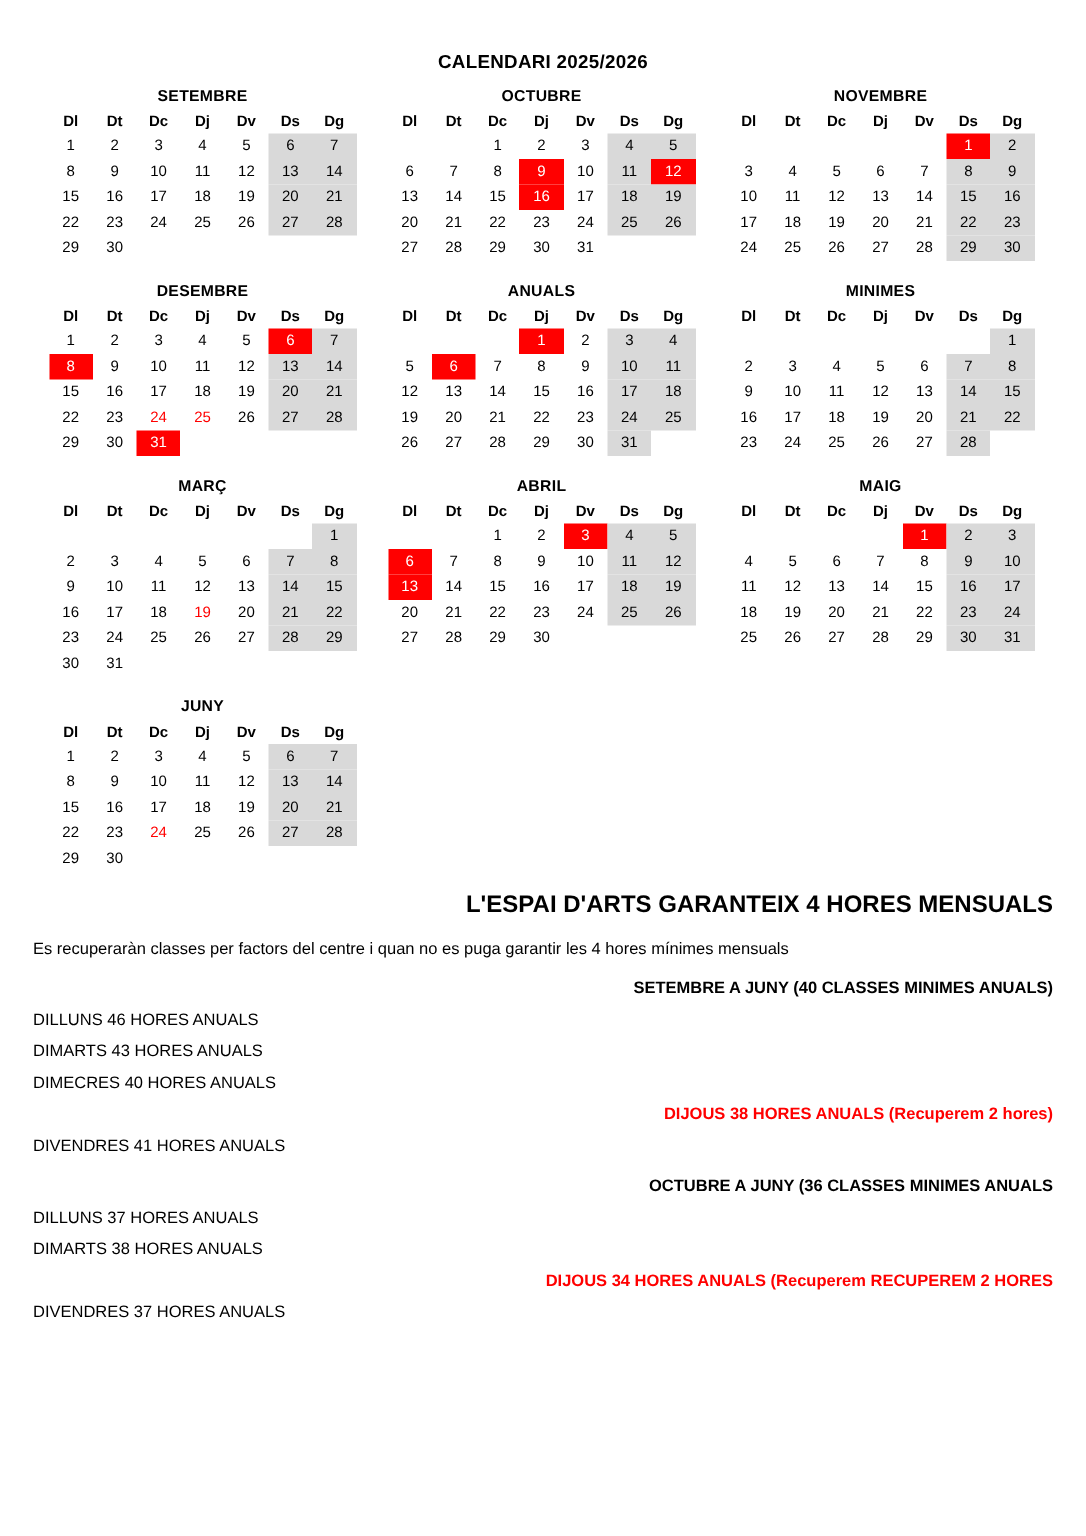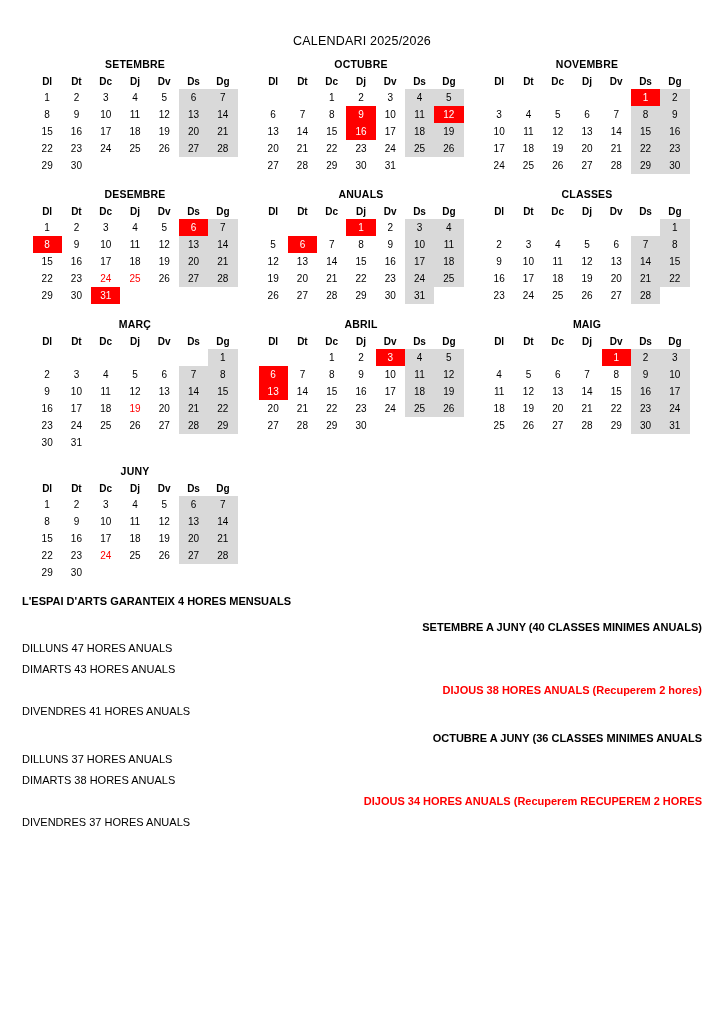--- a/index.html
+++ b/index.html
@@ -18,21 +18,21 @@
   .page {
     width: 724px;
     height: 1024px;
     position: relative;
     box-sizing: border-box;
     padding: 0;
   }
   .doc-title {
     text-align: center;
     font-size: 12.5px;
-    font-weight: normal;
+    font-weight: bold;
     margin-top: 34px;
     letter-spacing: 0.2px;
   }
   .cal-grid {
     margin-top: 10px;
     padding-left: 22px;
     padding-right: 22px;
     box-sizing: border-box;
   }
   .cal-row {
@@ -79,23 +79,23 @@
   td.redtext { color: #ff0000; }
   td.empty { background: transparent; }
 
   .notes {
     padding-left: 22px;
     padding-right: 22px;
     box-sizing: border-box;
     margin-top: 6px;
   }
   .notes-title {
-    text-align: left;
+    text-align: right;
     font-weight: bold;
-    font-size: 11px;
+    font-size: 16px;
     margin-bottom: 14px;
   }
   .note-line {
     font-size: 11px;
     margin-bottom: 14px;
   }
   .section-head {
     font-size: 11px;
     font-weight: bold;
     margin-bottom: 9px;
@@ -432,21 +432,21 @@
                 <td>28</td>
                 <td>29</td>
                 <td>30</td>
                 <td class="shaded">31</td>
                 <td class="empty"></td>
               </tr>
             </tbody>
           </table>
         </div>
         <div class="month">
-          <div class="month-name">CLASSES</div>
+          <div class="month-name">MINIMES</div>
           <table class="month-table">
             <thead>
               <tr>
                 <th>Dl</th>
                 <th>Dt</th>
                 <th>Dc</th>
                 <th>Dj</th>
                 <th>Dv</th>
                 <th>Ds</th>
                 <th>Dg</th>
@@ -764,24 +764,26 @@
                 <td class="empty"></td>
               </tr>
             </tbody>
           </table>
         </div>
       </div>
     </div>
 
   <div class="notes">
     <div class="notes-title">L'ESPAI D'ARTS GARANTEIX 4 HORES MENSUALS</div>
+    <div class="note-line">Es recuperaràn classes per factors del centre i quan no es puga garantir les 4 hores mínimes mensuals</div>
     <div>
         <div class="section-head">SETEMBRE A JUNY (40 CLASSES MINIMES ANUALS)</div>
-        <div class="item-line">DILLUNS 47 HORES ANUALS</div>
+        <div class="item-line">DILLUNS 46 HORES ANUALS</div>
         <div class="item-line">DIMARTS 43 HORES ANUALS</div>
+        <div class="item-line">DIMECRES 40 HORES ANUALS</div>
         <div class="item-line red">DIJOUS 38 HORES ANUALS (Recuperem 2 hores)</div>
         <div class="item-line">DIVENDRES 41 HORES ANUALS</div>
         <div class="spacer-sm"></div>
         <div class="section-head">OCTUBRE A JUNY (36 CLASSES MINIMES ANUALS</div>
         <div class="item-line">DILLUNS 37 HORES ANUALS</div>
         <div class="item-line">DIMARTS 38 HORES ANUALS</div>
         <div class="item-line red">DIJOUS 34 HORES ANUALS (Recuperem RECUPEREM 2 HORES</div>
         <div class="item-line">DIVENDRES 37 HORES ANUALS</div>
       </div>
   </div>

